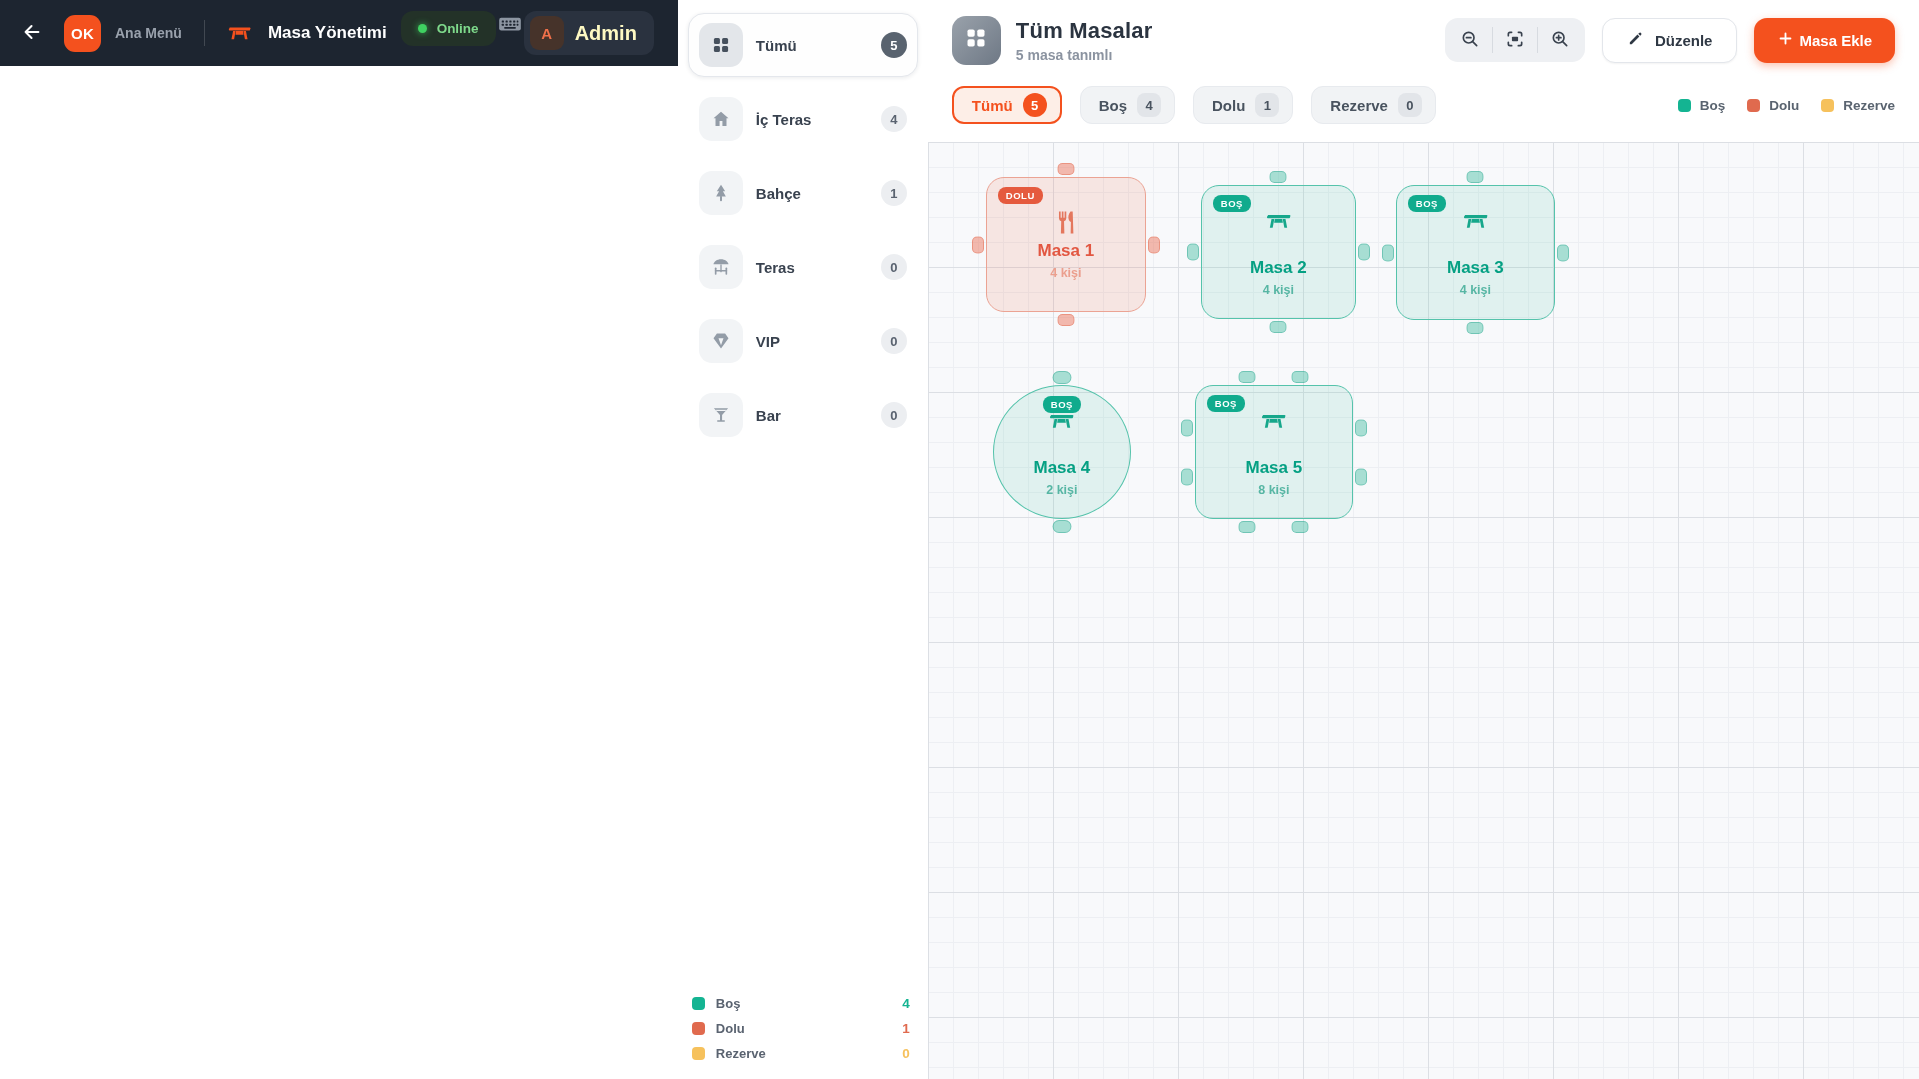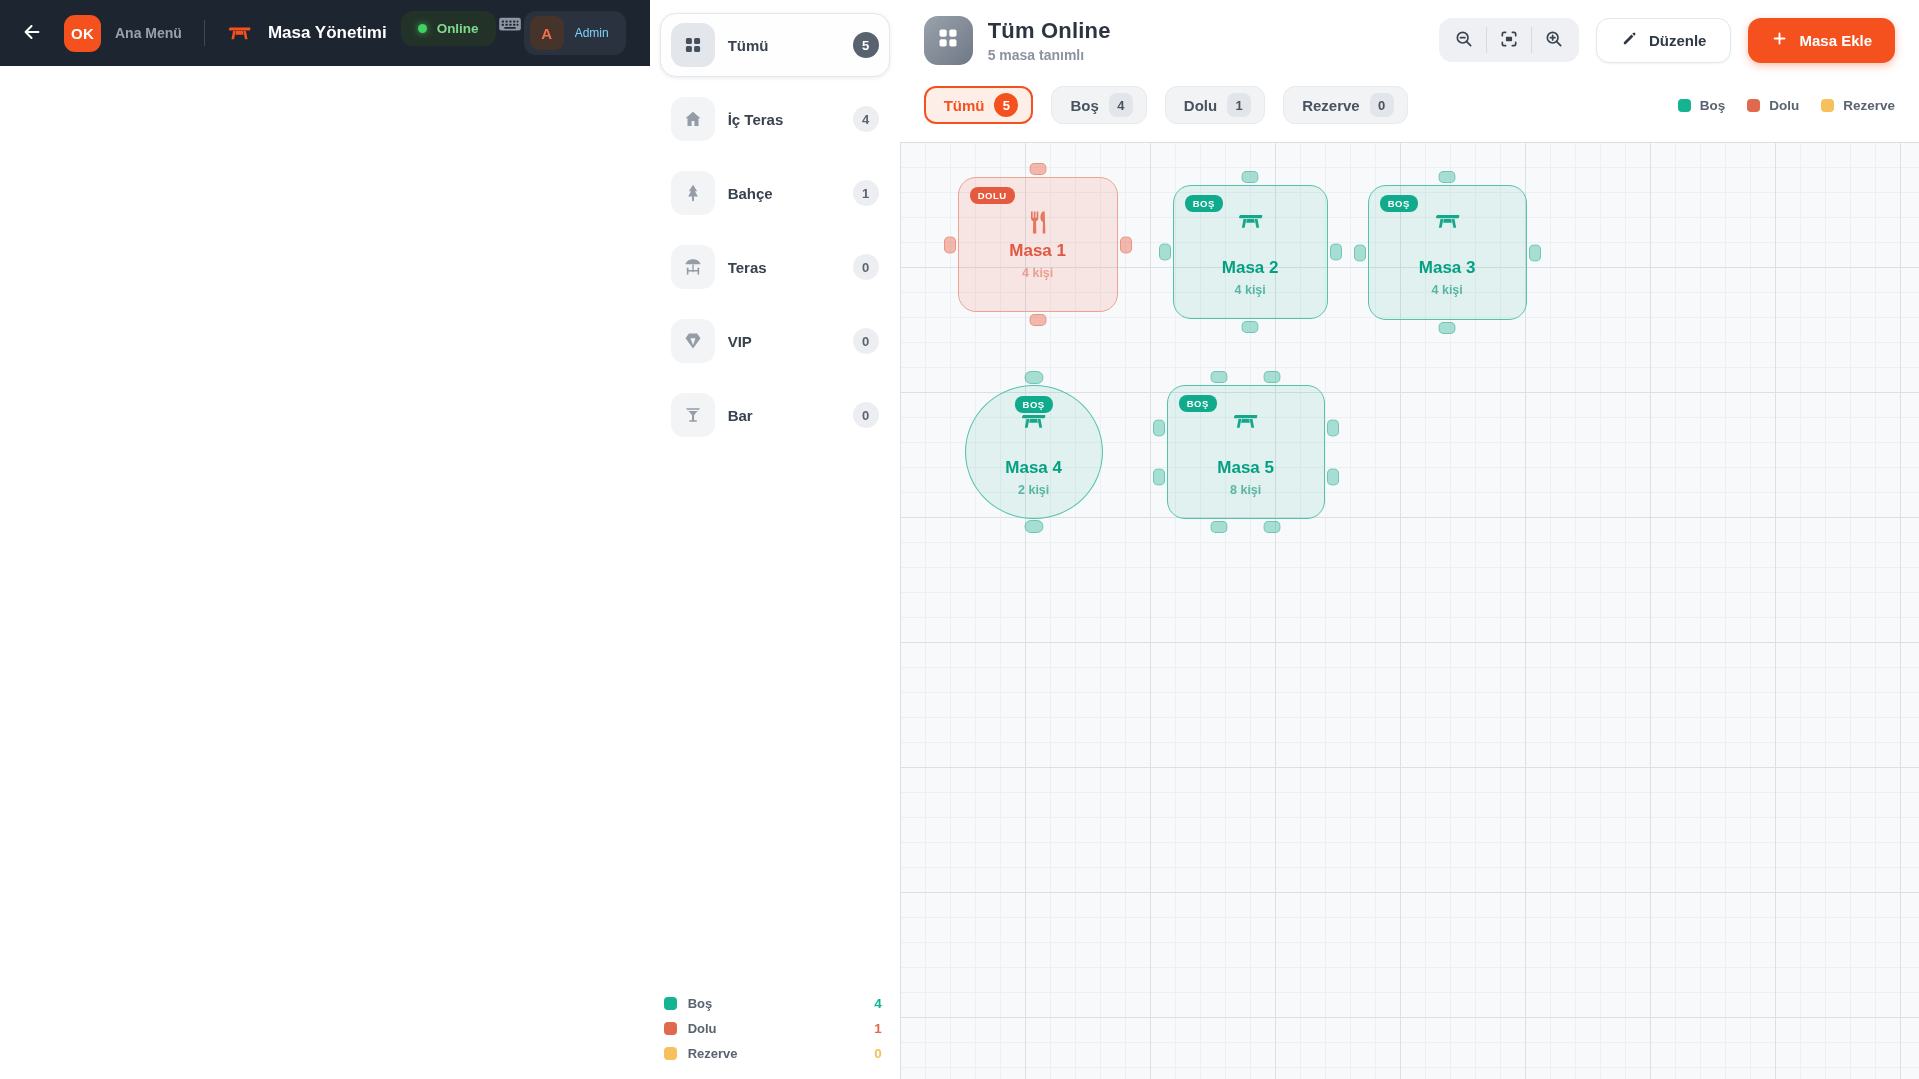--- a/index.html
+++ b/index.html
@@ -18,21 +18,21 @@
   .tb-table-icon { width:25px; height:25px; color:#f4511e; }
   .tb-table-icon svg { width:100%; height:100%; }
   .tb-title { color:#fff; font-size:17px; font-weight:700; margin-left:2px; }
   .tb-right { margin-left:auto; display:flex; align-items:flex-start; }
   .online-pill { display:flex; align-items:center; gap:10px; background:#233228; border-radius:12px; padding:10px 17px; color:#7ed98b; font-size:13.5px; font-weight:700; }
   .online-dot { width:9px; height:9px; border-radius:50%; background:#3fd161; box-shadow:0 0 7px rgba(63,209,97,.8); }
   .kb-btn { width:28px; height:28px; color:#8d96a2; }
   .kb-btn svg { width:26px; height:26px; }
   .user-pill { display:flex; align-items:center; gap:11px; background:#2a323f; border-radius:12px; padding:5px 17px 5px 6px; cursor:pointer; }
   .avatar { width:34px; height:34px; border-radius:9px; background:#46332a; color:#f0704a; font-weight:800; font-size:15px; display:flex; align-items:center; justify-content:center; }
-  .user-name { color:#7dd3fc; font-size:12px; font-weight:400; }
+  .user-name { color:#fef9c3; font-size:20px; font-weight:700; }
 
   
   .shell { flex:1; display:flex; min-height:0; }
 
   
   .sidebar { width:250px; flex-shrink:0; background:#fff; display:flex; flex-direction:column; }
   .sidebar-header { height:64px; flex-shrink:0; background:linear-gradient(180deg,#2c3543,#232c39); display:flex; align-items:center; gap:12px; padding:0 18px; }
   .sh-icon-box { width:34px; height:34px; border-radius:9px; background:rgba(255,255,255,.09); color:#e8ebef; display:flex; align-items:center; justify-content:center; }
   .sh-icon-box svg { width:19px; height:19px; }
   .sh-title { color:#fff; font-size:16px; font-weight:700; }
@@ -57,21 +57,21 @@
   .mh-icon svg { width:24px; height:24px; }
   .mh-title { font-size:22px; font-weight:800; color:#2b3440; letter-spacing:.2px; }
   .mh-subtitle { font-size:14px; color:#8b93a0; font-weight:600; margin-top:3px; }
   .mh-actions { margin-left:auto; display:flex; align-items:center; gap:17px; }
   .zoom-group { display:flex; align-items:center; background:#eef0f3; border-radius:13px; height:44px; padding:0 3px; }
   .zoom-btn { width:44px; height:44px; color:#39424e; }
   .zoom-btn svg { width:20px; height:20px; }
   .zoom-sep { width:1px; height:26px; background:#d7dbe0; }
   .btn-edit { display:flex; align-items:center; gap:11px; height:45px; padding:0 24px; background:#fff; border:1px solid #e3e6eb; border-radius:13px; font-family:inherit; font-size:15px; font-weight:700; color:#2f3844; cursor:pointer; box-shadow:0 1px 2px rgba(0,0,0,.05); }
   .btn-edit svg { width:17px; height:17px; }
-  .btn-add { display:flex; align-items:center; gap:11px; height:45px; padding:0 23px; background:#f4511e; border:none; border-radius:13px; font-family:inherit; font-size:15px; font-weight:800; color:#fff; cursor:pointer; box-shadow:0 3px 8px rgba(244,81,30,.35); }
+  .btn-add { display:flex; align-items:center; gap:5px; height:45px; padding:0 23px; background:#f4511e; border:none; border-radius:13px; font-family:inherit; font-size:15px; font-weight:800; color:#fff; cursor:pointer; box-shadow:0 3px 8px rgba(244,81,30,.35); }
   .btn-add svg { width:17px; height:17px; }
 
   
   .filter-row { height:62px; flex-shrink:0; display:flex; align-items:flex-start; padding:6px 24px 0; }
   .chips { display:flex; gap:18px; }
   .chip { height:38px; display:flex; align-items:center; gap:10px; padding:0 13px 0 18px; border-radius:12px; background:#f1f3f5; border:1.5px solid #e7eaee; font-family:inherit; font-size:15px; font-weight:700; color:#49535f; cursor:pointer; }
   .chip-badge { min-width:24px; height:24px; padding:0 5px; border-radius:8px; background:#e2e5e9; color:#49535f; font-size:13px; font-weight:800; display:flex; align-items:center; justify-content:center; }
   .chip.active { background:#fdeee7; border:2px solid #f4511e; color:#f4511e; }
   .chip.active .chip-badge { background:#f4511e; color:#fff; border-radius:50%; }
   .canvas-legend { margin-left:auto; display:flex; align-items:center; gap:22px; height:38px; }
@@ -255,21 +255,21 @@
       <div class="main-header">
         <div class="mh-icon">
             <span><svg viewBox="0 0 24 24" fill="currentColor">
                 <rect x="3.5" y="3.5" width="7.2" height="7.2" rx="1.8"></rect>
                 <rect x="13.3" y="3.5" width="7.2" height="7.2" rx="1.8"></rect>
                 <rect x="3.5" y="13.3" width="7.2" height="7.2" rx="1.8"></rect>
                 <rect x="13.3" y="13.3" width="7.2" height="7.2" rx="1.8"></rect>
               </svg></span>
           </div>
         <div>
-          <div class="mh-title">Tüm Online</div>
+          <div class="mh-title">Tüm Masalar</div>
           <div class="mh-subtitle">5 masa tanımlı</div>
         </div>
         <div class="mh-actions">
           <div class="zoom-group">
             <button class="icon-btn zoom-btn">
                 <span><svg viewBox="0 0 24 24" fill="none" stroke="currentColor" stroke-width="2" stroke-linecap="round">
                     <circle cx="10.4" cy="10.4" r="6.4"></circle>
                     <path d="M15.2 15.2 20 20M7.7 10.4h5.4"></path>
                   </svg></span>
               </button>

